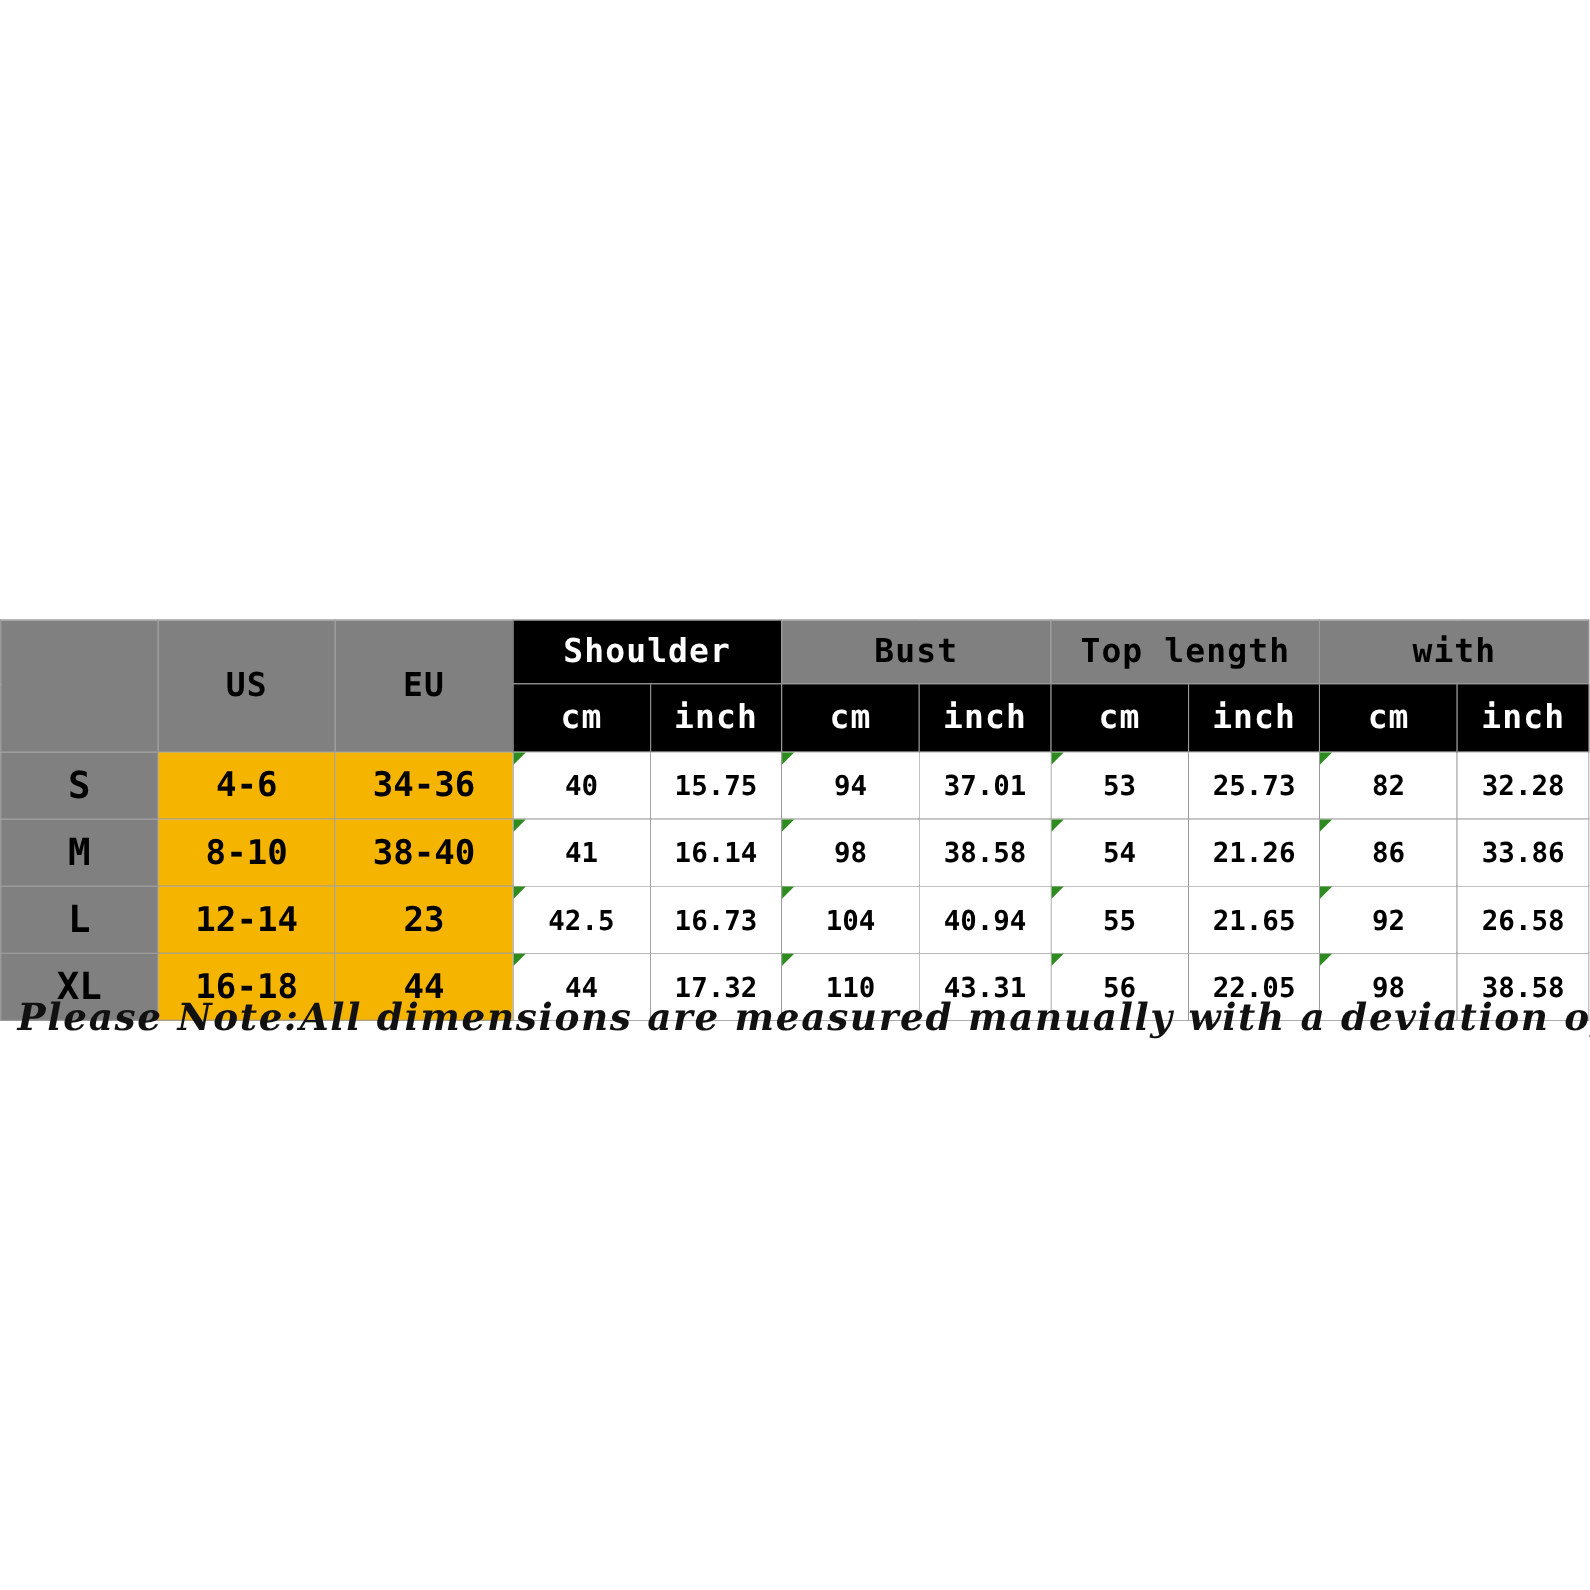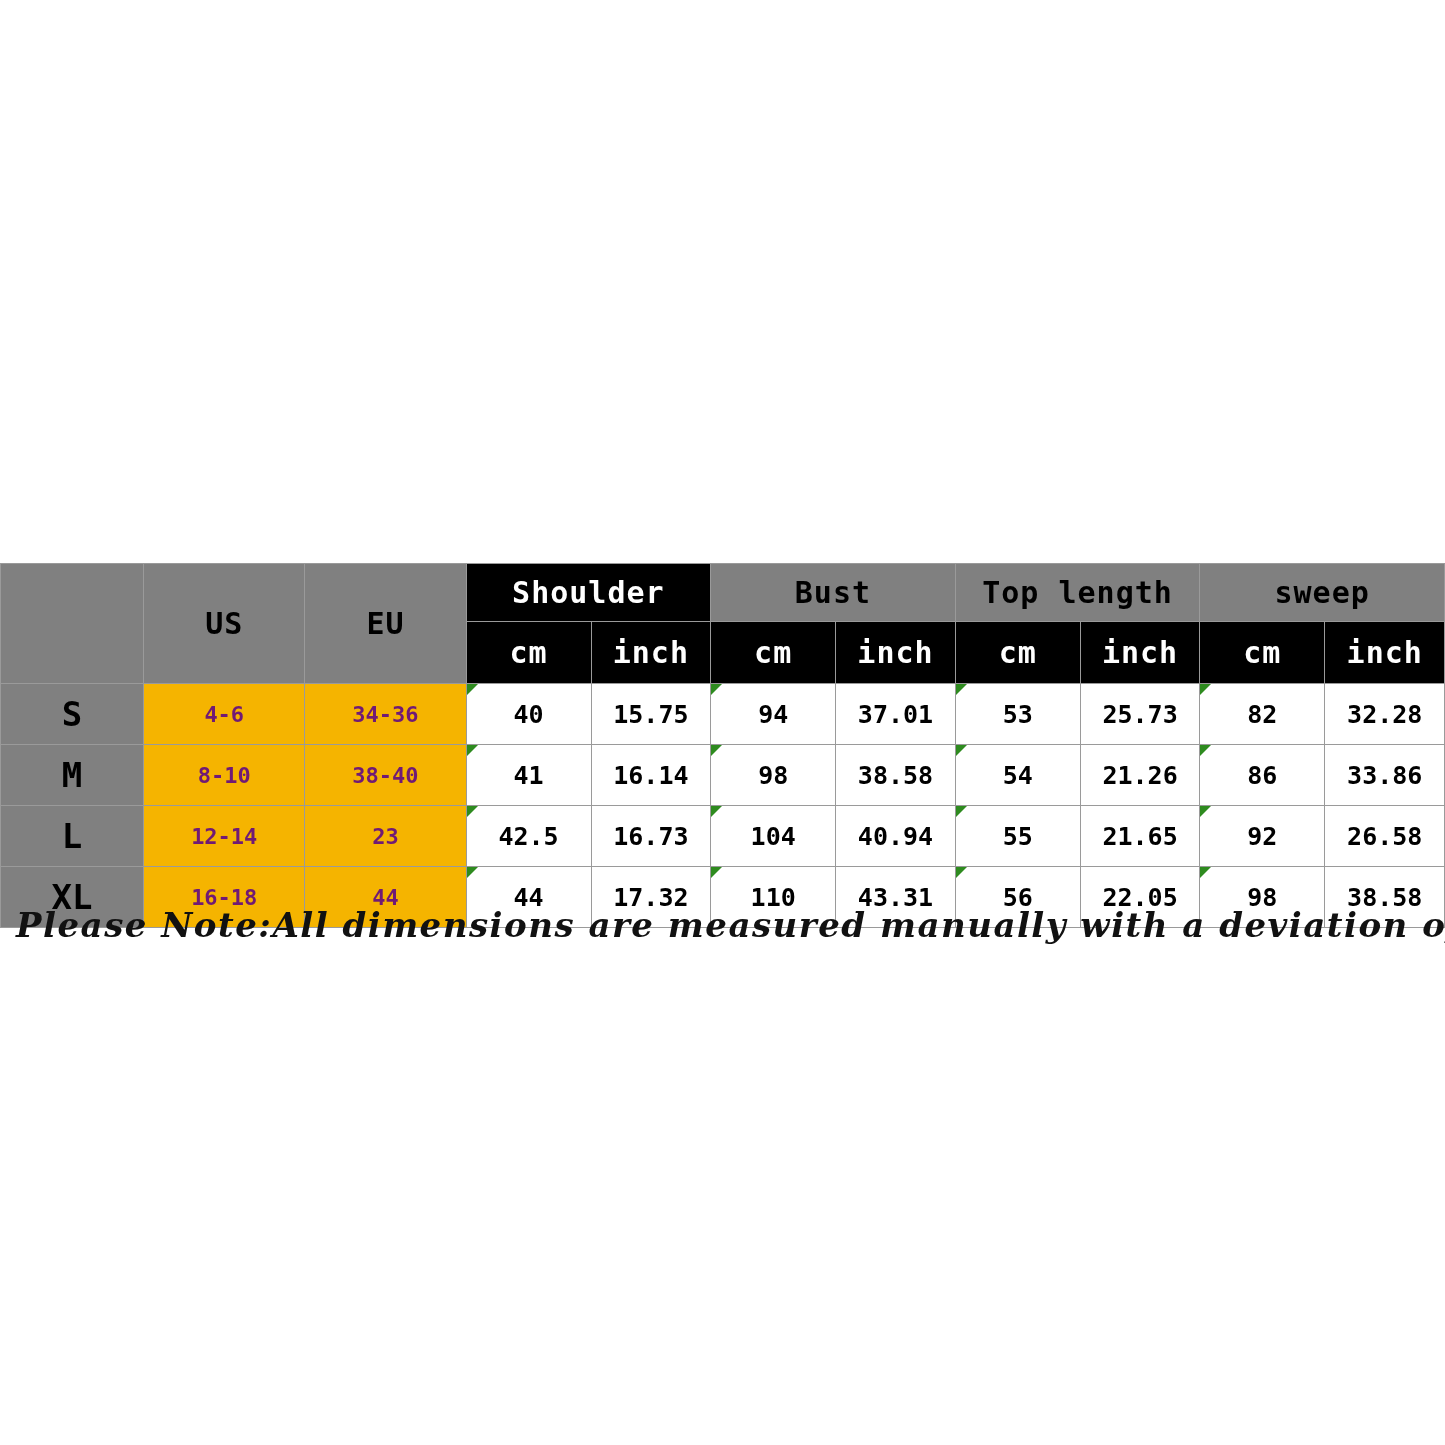--- a/index.html
+++ b/index.html
@@ -59,22 +59,22 @@
   .hdr-row2 { height: 62px; }
 
   .cell-size {
     background: #808080;
     color: #000000;
     font-size: 34px;
     height: 60px;
   }
   .cell-yellow {
     background: #f5b400;
-    color: #701a75;
-    font-size: 22px;
+    color: #000000;
+    font-size: 31px;
     height: 60px;
     margin-top: 35px;
   }
   .cell-white {
     background: #ffffff;
     color: #000000;
     font-size: 25px;
     height: 60px;
     position: relative;
   }
@@ -119,21 +119,21 @@
       <col class="c-unit2">
     </colgroup>
     <thead>
       <tr class="hdr-row1">
         <td class="hdr-grey hdr-grey-tall" rowspan="2"></td>
         <td class="hdr-grey hdr-grey-tall" rowspan="2">US</td>
         <td class="hdr-grey hdr-grey-tall" rowspan="2">EU</td>
         <td class="hdr-black" colspan="2">Shoulder</td>
         <td class="hdr-grey" colspan="2">Bust</td>
         <td class="hdr-grey" colspan="2">Top length</td>
-        <td class="hdr-grey" colspan="2">sweep</td>
+        <td class="hdr-grey" colspan="2">with</td>
       </tr>
       <tr class="hdr-row2">
         <td class="hdr-black">cm</td>
         <td class="hdr-black">inch</td>
         <td class="hdr-black">cm</td>
         <td class="hdr-black">inch</td>
         <td class="hdr-black">cm</td>
         <td class="hdr-black">inch</td>
         <td class="hdr-black">cm</td>
         <td class="hdr-black">inch</td>

